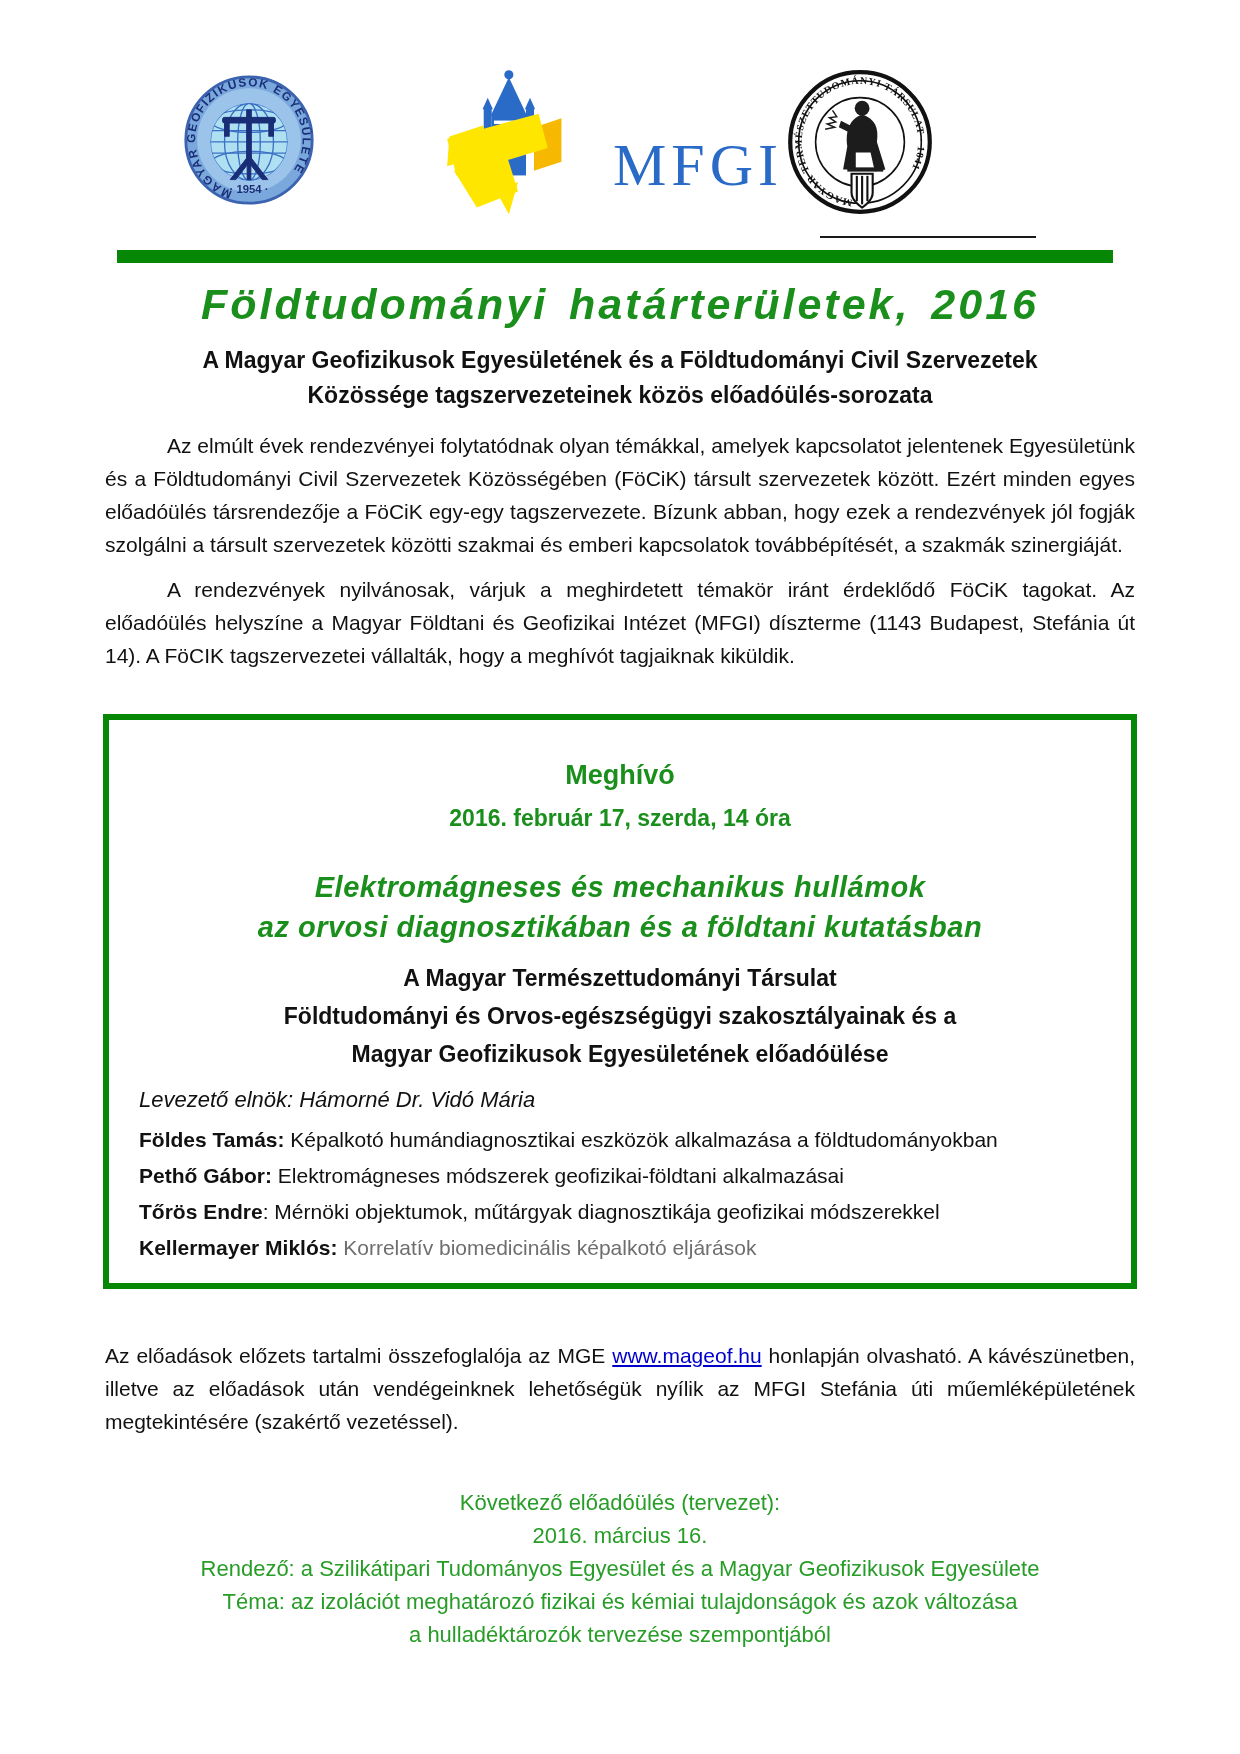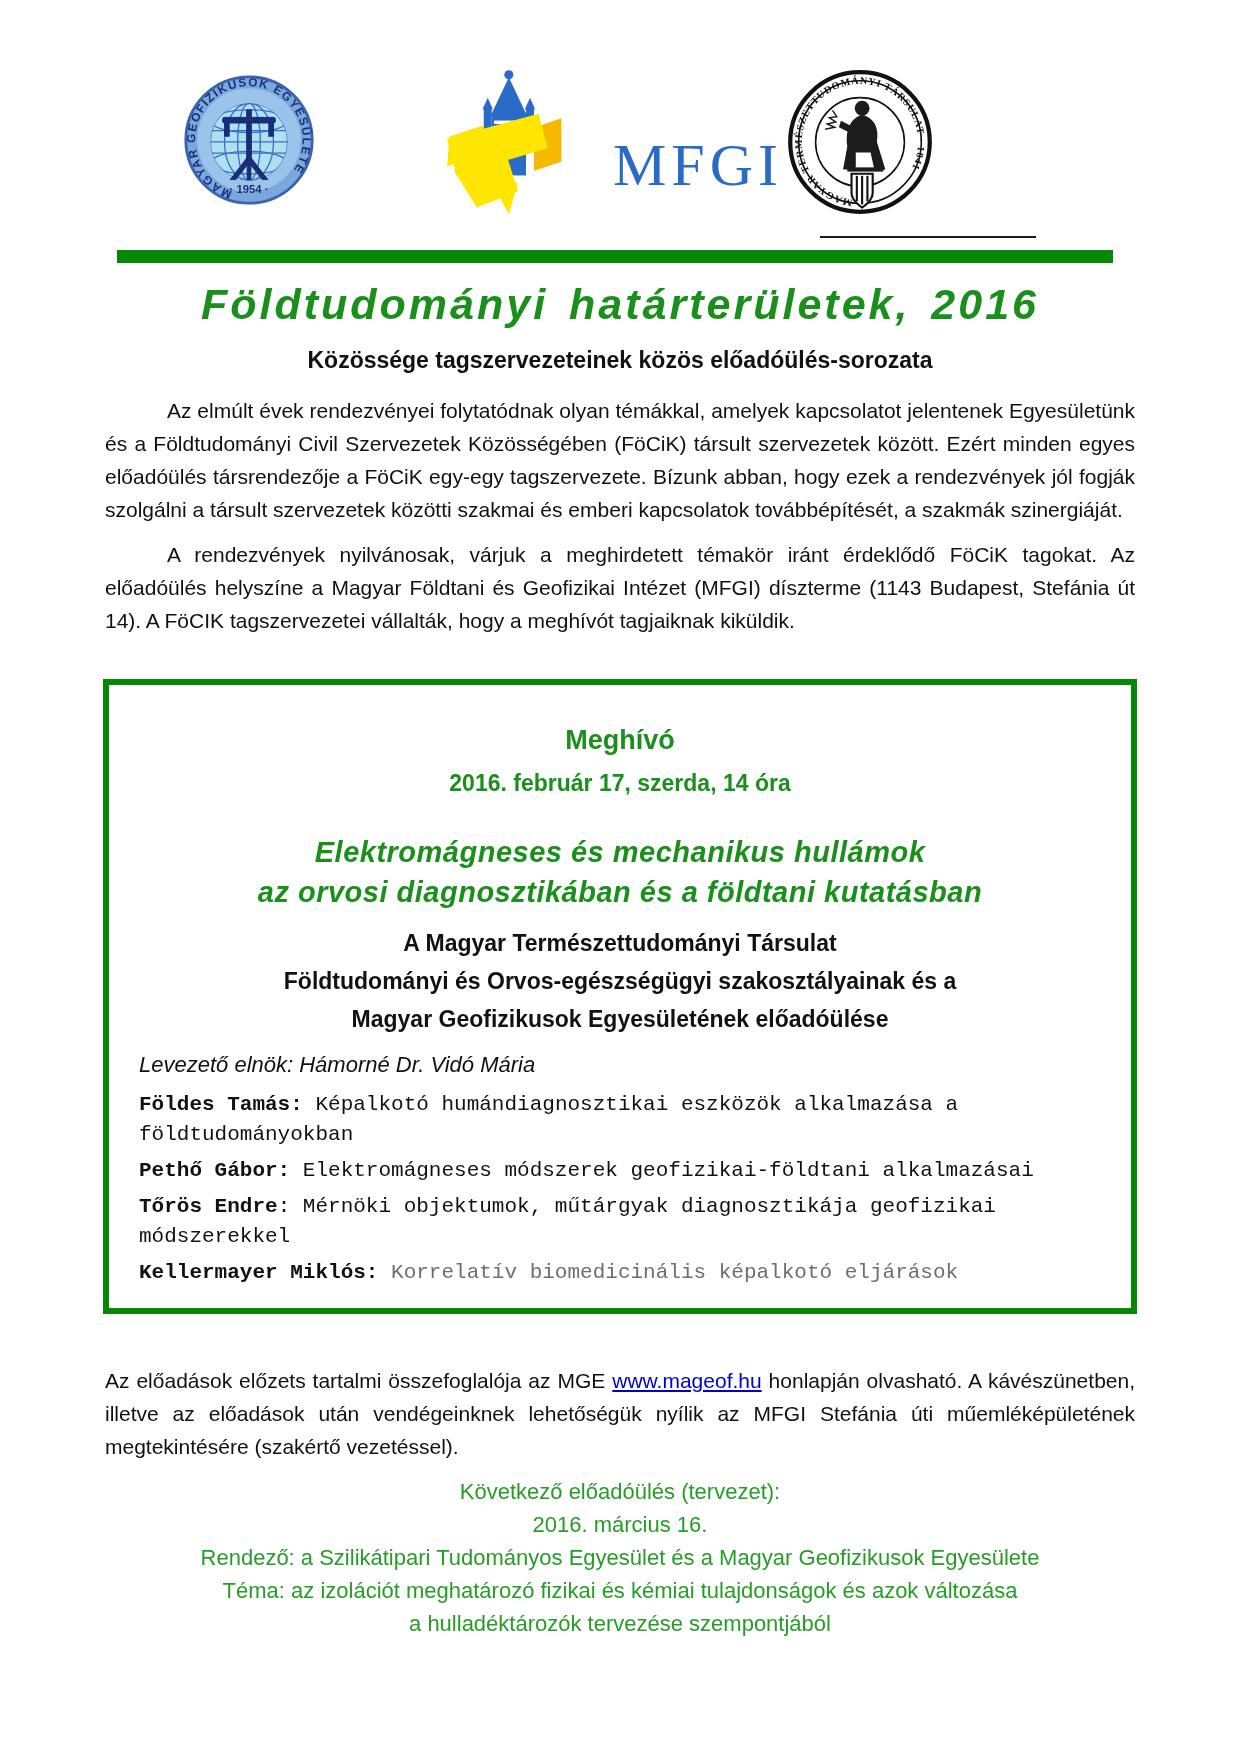--- a/index.html
+++ b/index.html
@@ -53,30 +53,30 @@
   }
   .inv-heading{text-align:center;font-size:27px;font-weight:bold;color:var(--green-title);line-height:34px;}
   .inv-datetime{text-align:center;font-size:23px;font-weight:bold;color:var(--green-title);margin-top:11px;line-height:30px;}
   .inv-title{
     margin-top:34px;text-align:center;
     font-size:29px;font-weight:bold;font-style:italic;
     color:var(--green-title);line-height:40px;letter-spacing:0.5px;
   }
   .inv-organizer{margin-top:12px;text-align:center;font-size:23px;font-weight:bold;line-height:38px;}
   .inv-chair{margin-top:12px;text-align:left;font-style:italic;font-size:22px;line-height:30px;padding-right:6px;}
-  .speakers{margin-top:10px;font-family:Liberation Mono, monospace;}
+  .speakers{margin-top:10px;}
   .speaker{font-size:21px;line-height:30px;margin-top:6px;}
   .speaker-name{font-weight:bold;}
   .speaker-topic.muted{color:var(--muted-gray);}
   
   .summary{
     margin:50px 105px 0 105px;font-size:21px;line-height:33px;text-align:justify;
   }
   .summary a{color:var(--link-blue);text-decoration:underline;cursor:pointer;}
-  .next-block{margin-top:12px;text-align:center;color:var(--green-light);font-size:22px;line-height:33px;}
+  .next-block{margin-top:48px;text-align:center;color:var(--green-light);font-size:22px;line-height:33px;}
   
   .ring-text{fill:#1a2e78;font-family:"Liberation Sans",sans-serif;font-weight:bold;}
   .mtt-ring-text{fill:#111;font-family:"Liberation Serif",serif;font-weight:bold;}
 </style>
 </head>
 <body>
 
 <div class="header">
 
   <svg class="logo-mge" viewBox="0 0 140 140">
@@ -173,20 +173,21 @@
     </g>
   </svg>
 
   <div class="mtt-underline"></div>
   <div class="green-bar"></div>
 </div>
 
 <h1 class="page-title">Földtudományi határterületek, 2016</h1>
 
 <div class="subtitle">
+  <div>A Magyar Geofizikusok Egyesületének és a Földtudományi Civil Szervezetek</div>
   <div>Közössége tagszervezeteinek közös előadóülés-sorozata</div>
 </div>
 
 <div class="body-copy">
   <p>Az elmúlt évek rendezvényei folytatódnak olyan témákkal, amelyek kapcsolatot jelentenek Egyesületünk és a Földtudományi Civil Szervezetek Közösségében (FöCiK) társult szervezetek között. Ezért minden egyes előadóülés társrendezője a FöCiK egy-egy tagszervezete. Bízunk abban, hogy ezek a rendezvények jól fogják szolgálni a társult szervezetek közötti szakmai és emberi kapcsolatok továbbépítését, a szakmák szinergiáját.</p>
   <p>A rendezvények nyilvánosak, várjuk a meghirdetett témakör iránt érdeklődő FöCiK tagokat. Az előadóülés helyszíne a Magyar Földtani és Geofizikai Intézet (MFGI) díszterme (1143 Budapest, Stefánia út 14). A FöCIK tagszervezetei vállalták, hogy a meghívót tagjaiknak kiküldik.</p>
 </div>
 
 <div class="invitation-box">
   <div class="inv-heading">Meghívó</div>

